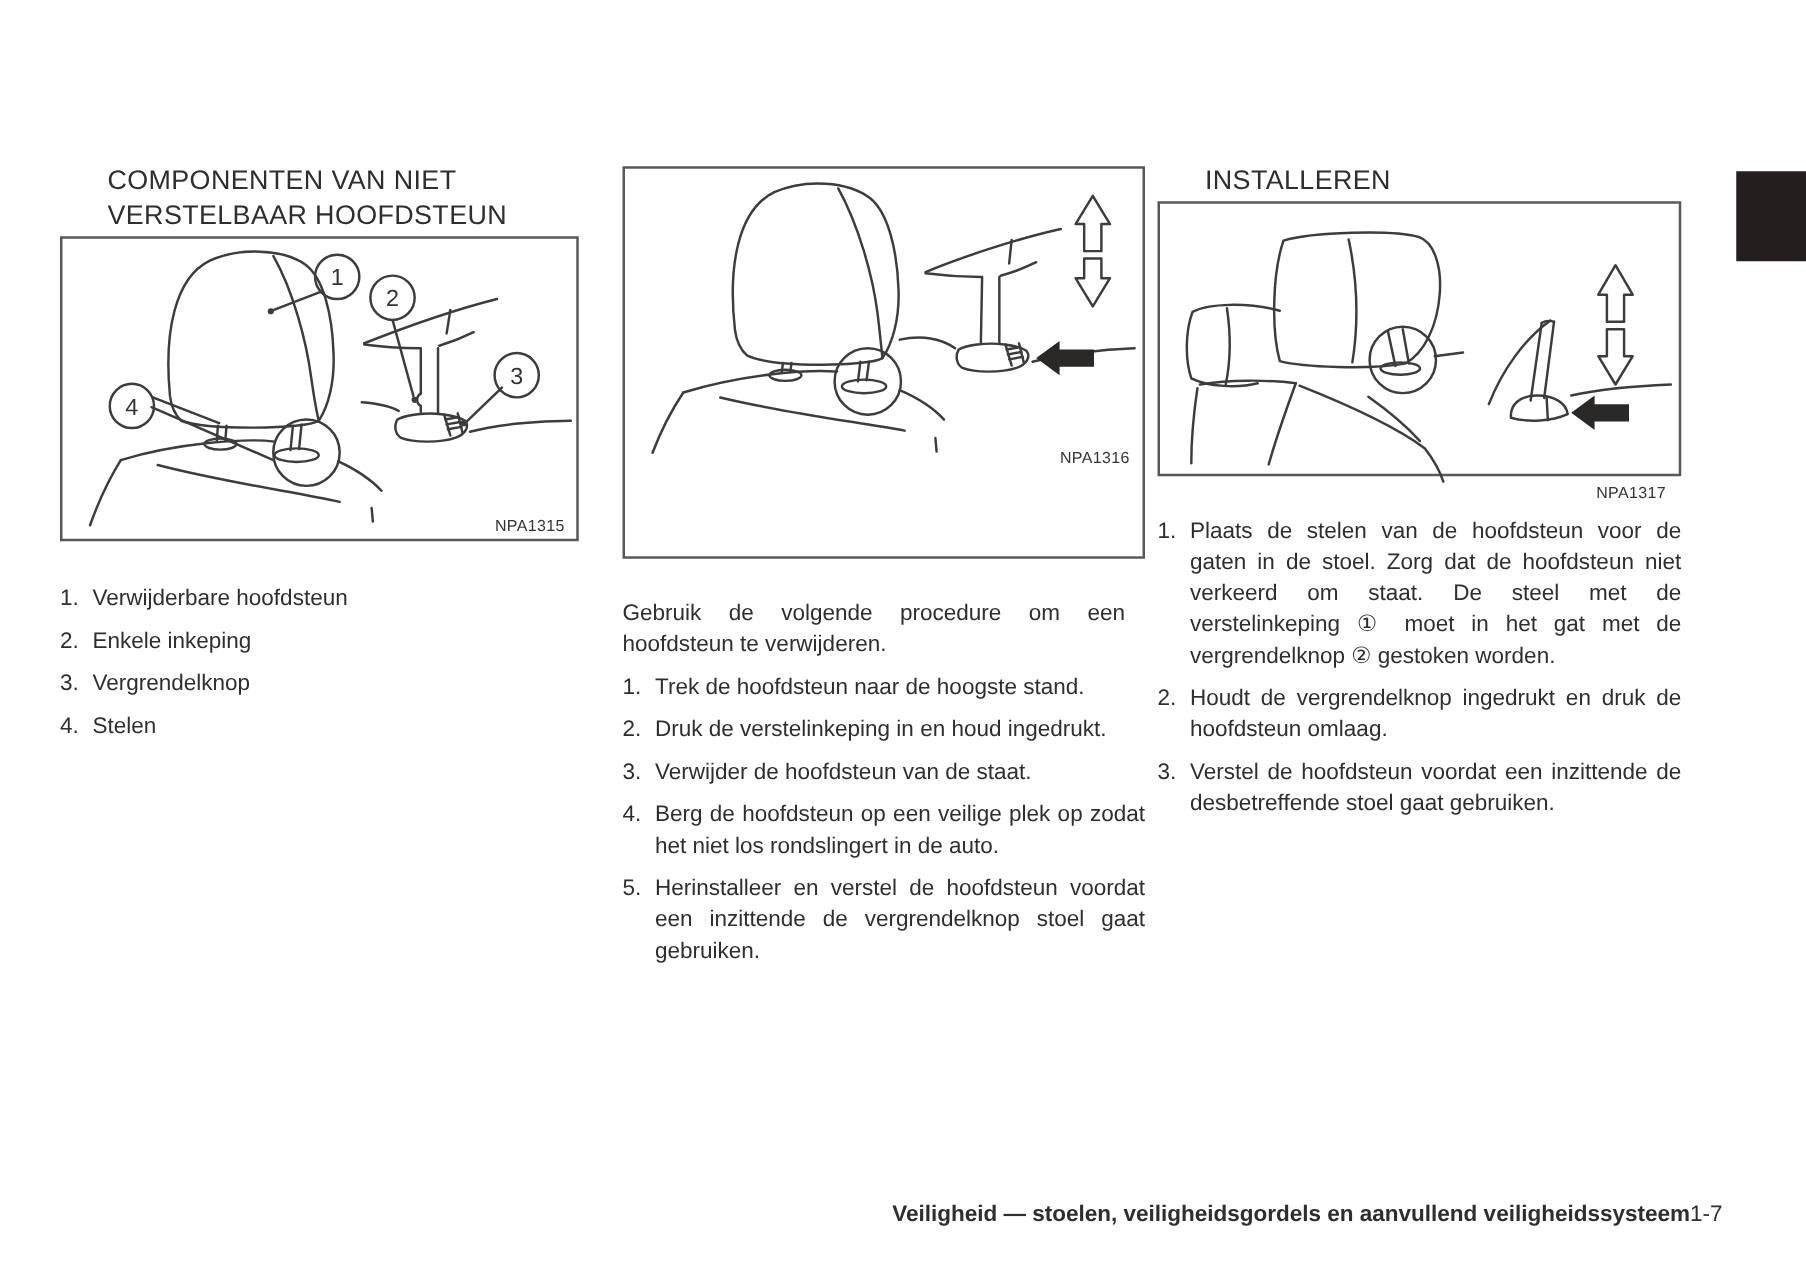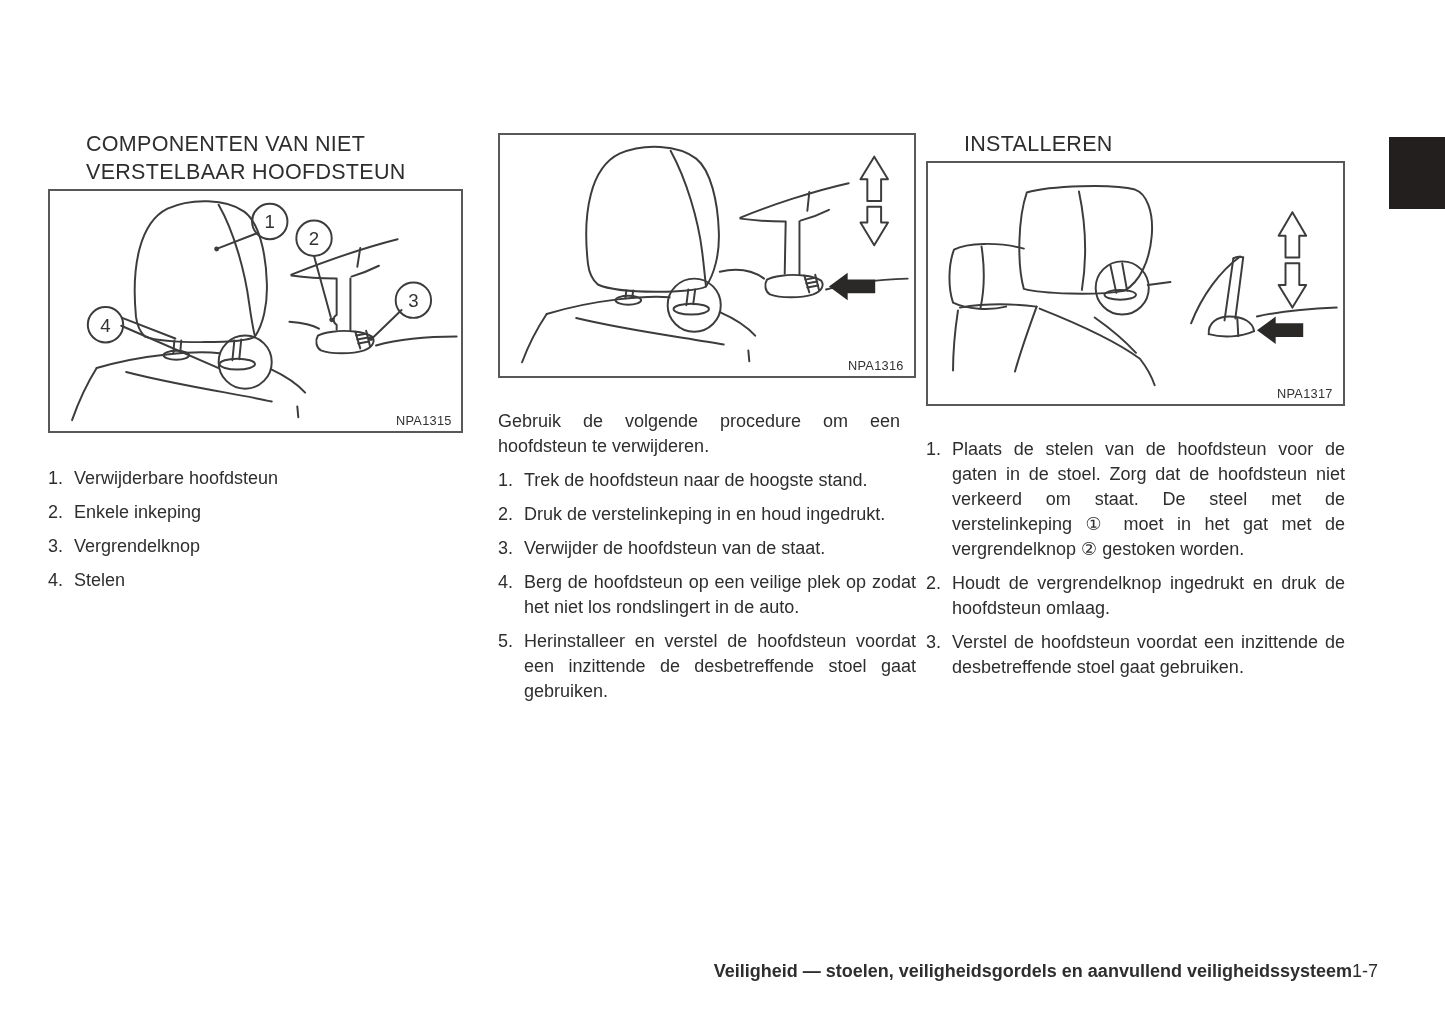--- a/index.html
+++ b/index.html
@@ -150,21 +150,21 @@
       </div>
       <div class="list-row">
         <span class="num">4.</span>
         <span class="txt">Stelen</span>
       </div>
     </div>
 </div>
 
 <div class="col" id="col-removal">
 
-  <div class="figure-box" style="width:418px;height:245px;">
+  <div class="figure-box" style="width:418px;height:314px;">
     <svg width="414" height="241" viewBox="0 0 418 245">
       <g stroke="#3c3c3c" stroke-width="2" fill="none" stroke-linecap="round" stroke-linejoin="round">
 
         <path d="M88,131 C82,78 91,33 120,19 C145,8 180,10 198,24 C213,36 220,68 221,98 C222,122 216,142 208,154 C196,161 120,162 98,152 C91,146 89,139 88,131 Z"></path>
         <path d="M172,16 C188,45 200,86 204,118 C206,134 207,146 208,154"></path>
 
         <path d="M127,158 L126,166"></path>
           <path d="M134,158 L133,165"></path>
         <ellipse cx="129" cy="168" rx="13" ry="4.5"></ellipse>
         <path d="M190,157 L188,173"></path>
@@ -215,29 +215,29 @@
       <div class="list-row">
         <span class="num">3.</span>
         <span class="txt">Verwijder de hoofdsteun van de staat.</span>
       </div>
       <div class="list-row">
         <span class="num">4.</span>
         <span class="txt">Berg de hoofdsteun op een veilige plek op zodat het niet los rondslingert in de auto.</span>
       </div>
       <div class="list-row">
         <span class="num">5.</span>
-        <span class="txt">Herinstalleer en verstel de hoofdsteun voordat een inzittende de desbetreffende stoel gaat gebruiken.</span>
+        <span class="txt">Herinstalleer en verstel de hoofdsteun voordat een inzittende de vergrendelknop stoel gaat gebruiken.</span>
       </div>
     </div>
 </div>
 
 <div class="col" id="col-install">
   <div class="heading">INSTALLEREN</div>
 
-  <div class="figure-box" style="width:419px;height:245px;text-align:right;">
+  <div class="figure-box" style="width:419px;height:220px;text-align:right;">
     <svg width="415" height="241" viewBox="0 0 419 245">
       <g stroke="#3c3c3c" stroke-width="2" fill="none" stroke-linecap="round" stroke-linejoin="round">
 
         <path d="M99,30 C122,23 187,21 209,27 C221,31 228,50 226,74 C224,99 214,121 198,130 C168,135 115,133 96,128 C89,103 90,56 99,30 Z"></path>
         <path d="M152,29 C159,62 160,98 155,129"></path>
 
         <path d="M96,87 C70,80 38,81 25,88 C19,104 19,127 24,142 C38,149 62,150 78,146"></path>
         <path d="M53,85 C56,105 56,128 52,147"></path>
 
         <circle cx="196" cy="127" r="27"></circle>

